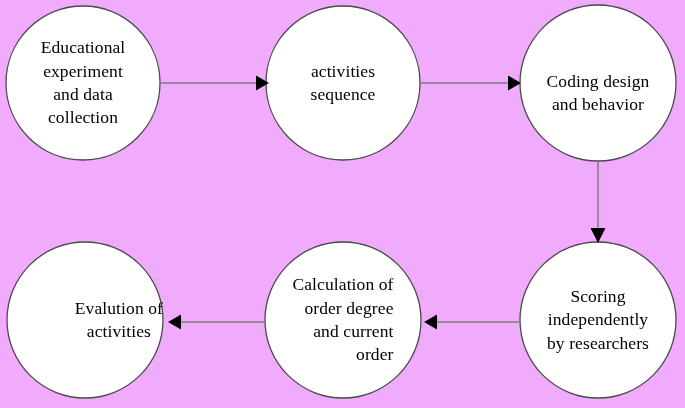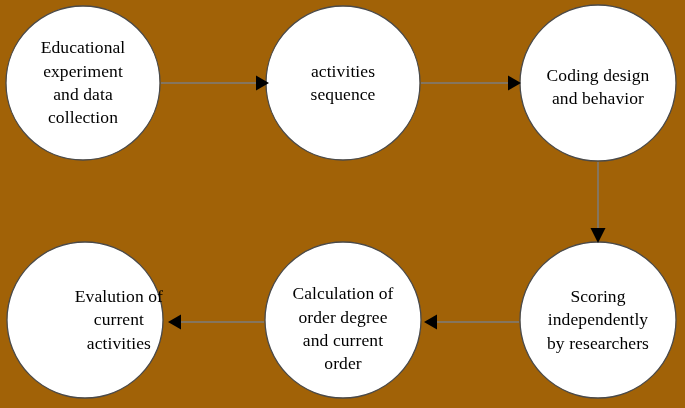--- a/index.html
+++ b/index.html
@@ -5,21 +5,21 @@
 <style>
   html, body {
     margin: 0;
     padding: 0;
     background: #ffffff;
   }
   #canvas {
     position: relative;
     width: 685px;
     height: 408px;
-    background: #a16207;
+    background: #f0abfc;
     overflow: hidden;
     font-family: "Liberation Serif", "DejaVu Serif", serif;
   }
   #flow-svg {
     position: absolute;
     left: 0;
     top: 0;
     width: 685px;
     height: 408px;
     display: block;
@@ -103,45 +103,44 @@
     </div>
   </div>
 
   <div class="node-label" style="left:266px; top:6px;   width:154px; height:154px;">
     <div>
       <div>activities</div>
       <div>sequence</div>
     </div>
   </div>
 
-  <div class="node-label" style="left:520px; top:9px;   width:156px; height:156px;">
+  <div class="node-label" style="left:520px; top:15px;   width:156px; height:156px;">
     <div>
       <div>Coding design</div>
       <div>and behavior</div>
     </div>
   </div>
 
   <div class="node-label" style="left:520px; top:242px; width:156px; height:156px;">
     <div>
       <div>Scoring</div>
       <div>independently</div>
       <div>by researchers</div>
     </div>
   </div>
 
-  <div class="node-label" style="left:265px; top:251px; width:156px; height:156px;">
+  <div class="node-label" style="left:265px; top:242px; width:156px; height:156px;text-align:right;">
     <div>
       <div>Calculation of</div>
       <div>order degree</div>
       <div>and current</div>
       <div>order</div>
     </div>
   </div>
 
   <div class="node-label" style="left:7px;   top:242px; width:156px; height:156px;justify-content:flex-end;">
     <div>
       <div>Evalution of</div>
-      <div>current</div>
       <div>activities</div>
     </div>
   </div>
 
 </div>
 
 </body></html>

